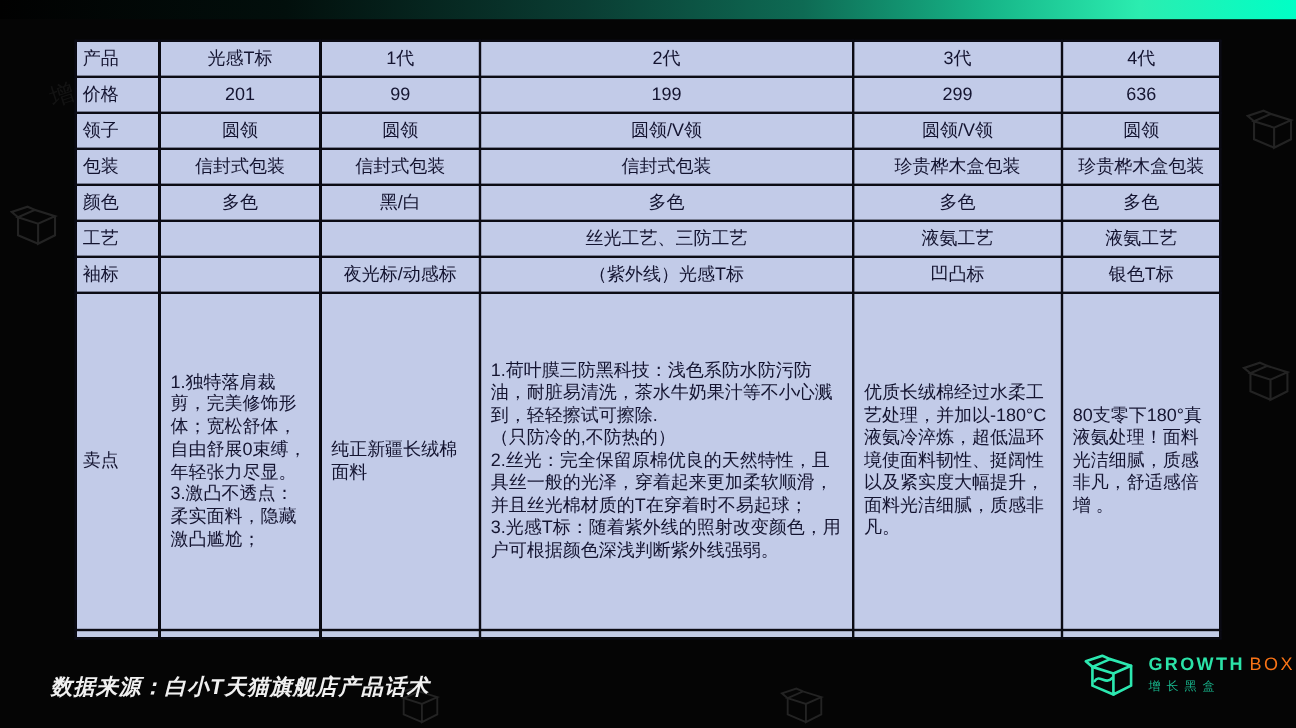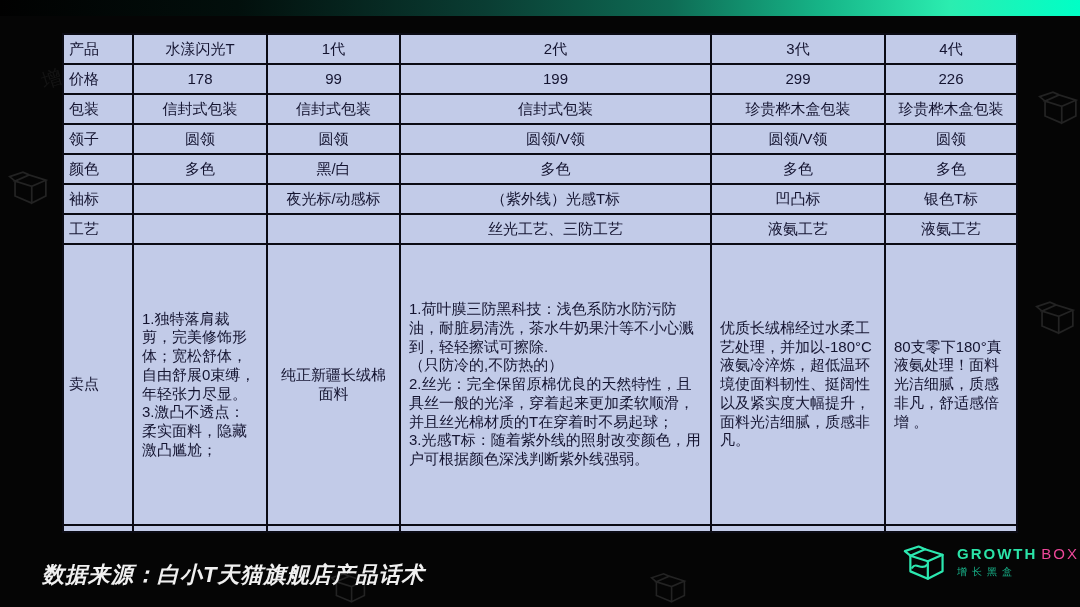--- a/index.html
+++ b/index.html
@@ -10,32 +10,32 @@
           background:linear-gradient(90deg,#010101 0%,#020f0c 22%,#0a3d33 45%,#0e6b54 62%,#16b487 76%,#2bedb0 88%,#00ffc6 100%);}
   
   table.cmp{position:absolute;left:62px;top:33px;width:955px;height:500px;
             border-collapse:collapse;table-layout:fixed;}
   .cmp th,.cmp td{border:2px solid #0b0b14;background:#c2cbe8;color:#141430;
                   font-size:15px;font-weight:400;line-height:1.25;text-align:center;
                   padding:0 3px;overflow:hidden;vertical-align:middle;}
   .cmp th{text-align:left;padding-left:5px;}
   .cmp tr.attr{height:30px;}
   .cmp tr.sellrow td{padding:4px 8px;text-align:left;}
-  .cmp tr.sellrow td.c{text-align:center;}
+  .cmp tr.sellrow td.c{}
   .cmp tr.sellrow td.pre{white-space:pre-line;}
   .cmp tr.sliver th,.cmp tr.sliver td{height:5px;padding:0;}
   
-  .caption{position:absolute;left:42px;top:560px;color:#f0f0f0;font-size:22px;
+  .caption{position:absolute;left:42px;top:560px;color:#f0f0f0;font-size:18px;
            font-style:italic;font-weight:700;letter-spacing:1px;}
   
   .logo{position:absolute;left:903px;top:545px;display:flex;align-items:flex-start;}
   .logo svg{display:block;}
   .logo-text{margin-left:8px;}
   .logo-en{font-size:15px;font-weight:700;letter-spacing:2px;color:#2be3a8;white-space:nowrap;}
-  .logo-en .box{color:#ec4899;font-weight:400;margin-left:4px;}
+  .logo-en .box{color:#f97316;font-weight:400;margin-left:4px;}
   .logo-cn{margin-top:3px;font-size:10px;letter-spacing:5px;color:#18b78d;}
   
   .wm{position:absolute;pointer-events:none;}
   .wm-text{color:rgba(50,56,100,0.14);font-size:20px;letter-spacing:2px;transform:rotate(-18deg);}
   .wm-text.on-black{color:rgba(255,255,255,0.06);}
 </style>
 </head>
 <body>
 
 <div class="stage">
@@ -66,73 +66,73 @@
       <col style="width:70px">
         <col style="width:134px">
         <col style="width:133px">
       <col style="width:311px">
         <col style="width:174px">
         <col style="width:132px">
     </colgroup>
     <tbody>
         <tr class="attr">
       <th>产品</th>
-      <td>水漾闪光T</td>
+      <td>光感T标</td>
       <td>1代</td>
       <td>2代</td>
       <td>3代</td>
       <td>4代</td>
     </tr>
     <tr class="attr">
       <th>价格</th>
-      <td>178</td>
+      <td>201</td>
       <td>99</td>
       <td>199</td>
       <td>299</td>
-      <td>226</td>
+      <td>636</td>
+    </tr>
+    <tr class="attr">
+      <th>领子</th>
+      <td>圆领</td>
+      <td>圆领</td>
+      <td>圆领/V领</td>
+      <td>圆领/V领</td>
+      <td>圆领</td>
     </tr>
     <tr class="attr">
       <th>包装</th>
       <td>信封式包装</td>
       <td>信封式包装</td>
       <td>信封式包装</td>
       <td>珍贵桦木盒包装</td>
       <td>珍贵桦木盒包装</td>
     </tr>
     <tr class="attr">
-      <th>领子</th>
-      <td>圆领</td>
-      <td>圆领</td>
-      <td>圆领/V领</td>
-      <td>圆领/V领</td>
-      <td>圆领</td>
-    </tr>
-    <tr class="attr">
       <th>颜色</th>
       <td>多色</td>
       <td>黑/白</td>
       <td>多色</td>
       <td>多色</td>
       <td>多色</td>
     </tr>
     <tr class="attr">
+      <th>工艺</th>
+      <td></td>
+      <td></td>
+      <td>丝光工艺、三防工艺</td>
+      <td>液氨工艺</td>
+      <td>液氨工艺</td>
+    </tr>
+    <tr class="attr">
       <th>袖标</th>
       <td></td>
       <td>夜光标/动感标</td>
       <td>（紫外线）光感T标</td>
       <td>凹凸标</td>
       <td>银色T标</td>
-    </tr>
-    <tr class="attr">
-      <th>工艺</th>
-      <td></td>
-      <td></td>
-      <td>丝光工艺、三防工艺</td>
-      <td>液氨工艺</td>
-      <td>液氨工艺</td>
     </tr>
     <tr class="sellrow">
       <th>卖点</th>
       <td>1.独特落肩裁剪，完美修饰形体；宽松舒体，自由舒展0束缚，年轻张力尽显。3.激凸不透点：柔实面料，隐藏激凸尴尬；</td>
       <td class="c">纯正新疆长绒棉面料</td>
       <td class="pre">1.荷叶膜三防黑科技：浅色系防水防污防油，耐脏易清洗，茶水牛奶果汁等不小心溅到，轻轻擦试可擦除.
 （只防冷的,不防热的）
 2.丝光：完全保留原棉优良的天然特性，且具丝一般的光泽，穿着起来更加柔软顺滑，并且丝光棉材质的T在穿着时不易起球；
 3.光感T标：随着紫外线的照射改变颜色，用户可根据颜色深浅判断紫外线强弱。</td>
       <td>优质长绒棉经过水柔工艺处理，并加以-180°C液氨冷淬炼，超低温环境使面料韧性、挺阔性以及紧实度大幅提升，面料光洁细腻，质感非凡。</td>

